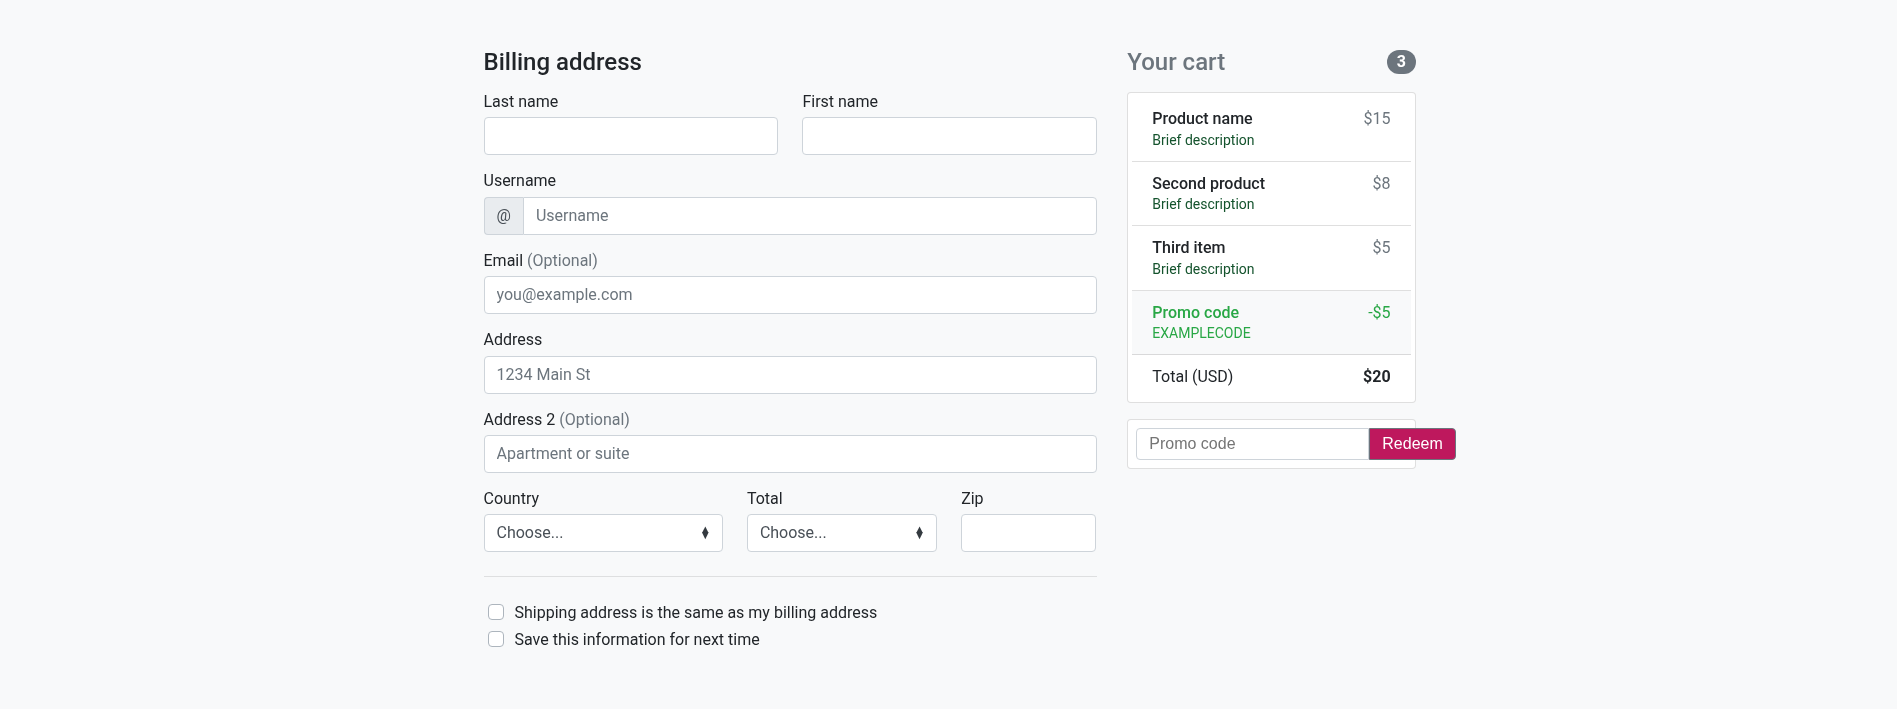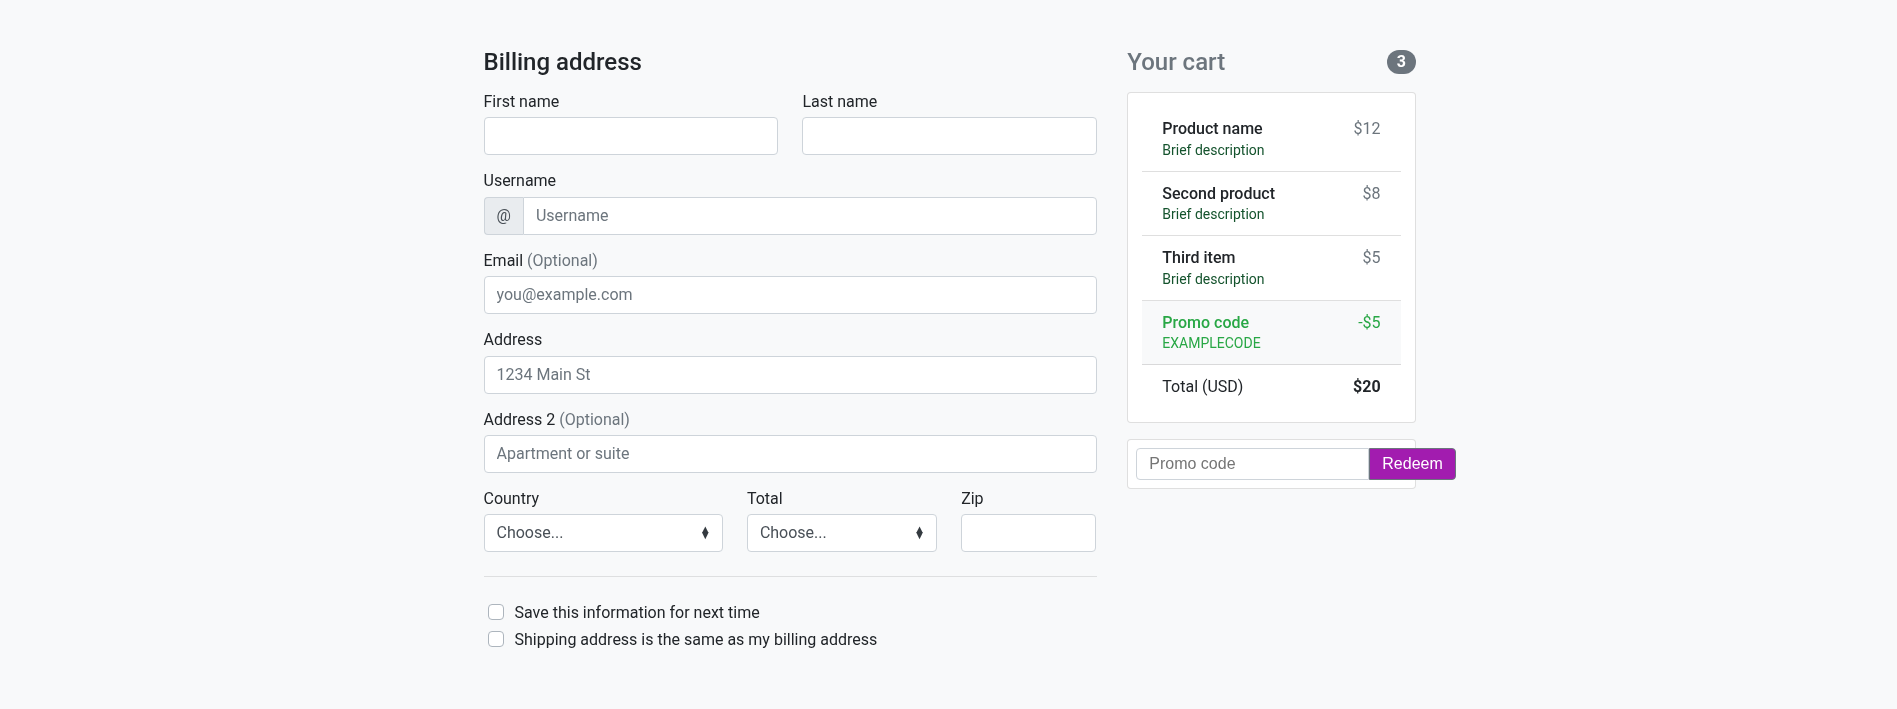--- a/index.html
+++ b/index.html
@@ -46,21 +46,21 @@
     padding: .25em .6em;
     font-size: 1rem;
     font-weight: 700;
     line-height: 1;
     min-width: 1.6em;
     text-align: center;
   }
   .list-group {
     list-style: none;
     margin: 0 0 1rem 0;
-    padding: 14px;
+    padding: 4px;
     border: 1px solid rgba(0,0,0,.125);
     border-radius: .25rem;
     background: #fff;
   }
   .lgi {
     display: flex;
     justify-content: space-between;
     align-items: flex-start;
     padding: .75rem 1.25rem;
     border-bottom: 1px solid rgba(0,0,0,.125);
@@ -92,21 +92,21 @@
   .input-group input {
     flex: 1;
     border: 1px solid #ced4da;
     border-radius: .25rem 0 0 .25rem;
     padding: .375rem .75rem;
     font-size: 1rem;
     color: #495057;
     outline: none;
   }
   .input-group button {
-    background: #a21caf;
+    background: #be185d;
     color: #fff;
     border: 1px solid #6c757d;
     border-radius: 0 .25rem .25rem 0;
     padding: .375rem .75rem;
     font-size: 1rem;
     cursor: pointer;
   }
   .form-row { display: flex; gap: 24px; margin-bottom: 1rem; }
   .form-col { flex: 1; }
   .form-group { margin-bottom: 1rem; }
@@ -177,25 +177,25 @@
 <body>
 
 <div class="container">
   <div class="row">
 
     <div class="col-main">
       <h4>Billing address</h4>
 
       <div class="form-row">
         <div class="form-col">
+          <label>Last name</label>
+          <input type="text" class="form-control" style="">
+        </div>
+        <div class="form-col">
           <label>First name</label>
-          <input type="text" class="form-control" style="">
-        </div>
-        <div class="form-col">
-          <label>Last name</label>
           <input type="text" class="form-control" style="">
         </div>
       </div>
 
       <div class="form-group">
         <label>Username</label>
         <div class="ig-wrap">
           <span class="ig-prepend">@</span>
           <input type="text" class="form-control" placeholder="Username" style="">
         </div>
@@ -239,42 +239,42 @@
         </div>
         <div class="c3">
           <label>Zip</label>
           <input type="text" class="form-control" style="">
         </div>
       </div>
 
       <hr>
 
       <div class="form-check">
+        <input type="checkbox" id="same" style="">
+        <label for="same">Shipping address is the same as my billing address</label>
+      </div>
+      <div class="form-check">
         <input type="checkbox" id="save" style="">
         <label for="save">Save this information for next time</label>
-      </div>
-      <div class="form-check">
-        <input type="checkbox" id="same" style="">
-        <label for="same">Shipping address is the same as my billing address</label>
       </div>
     </div>
 
     <div class="col-side">
       <div class="cart-header">
         <h4>Your cart</h4>
         <span class="badge">3</span>
       </div>
 
       <ul class="list-group">
         <li class="lgi">
           <div>
             <h6>Product name</h6>
             <small>Brief description</small>
           </div>
-          <span class="price">$12</span>
+          <span class="price">$15</span>
         </li>
         <li class="lgi">
           <div>
             <h6>Second product</h6>
             <small>Brief description</small>
           </div>
           <span class="price">$8</span>
         </li>
         <li class="lgi">
           <div>

